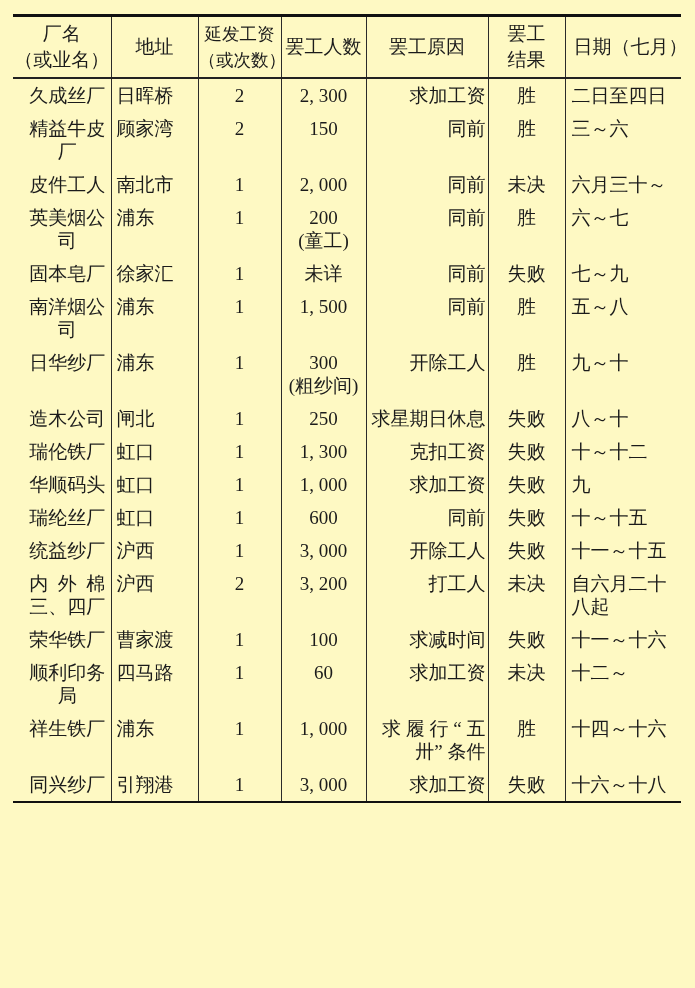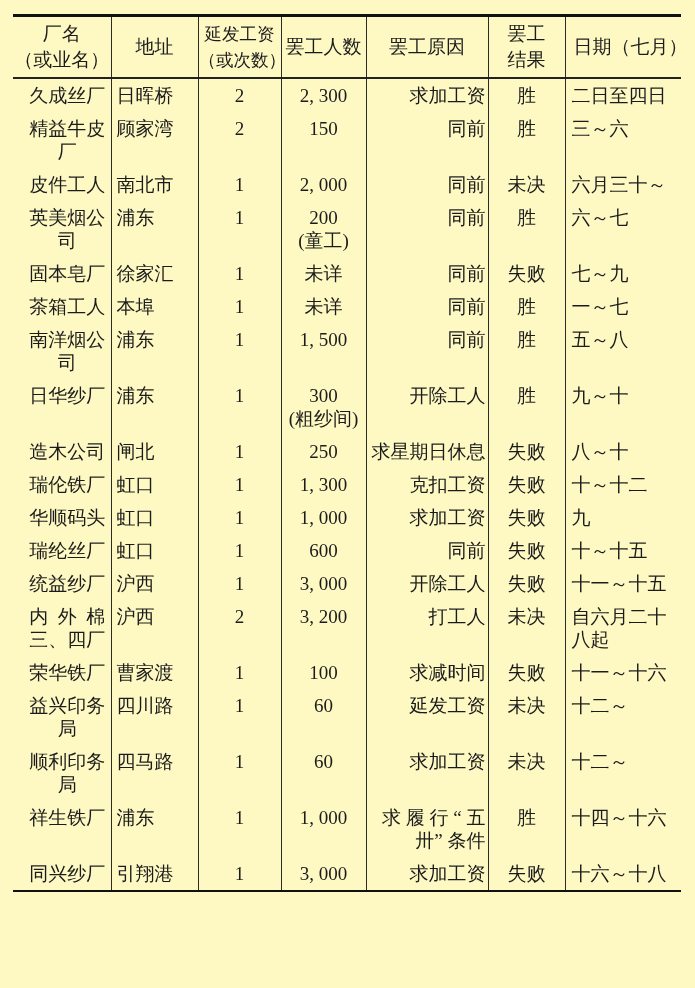--- a/index.html
+++ b/index.html
@@ -130,29 +130,20 @@
         <tr>
           <td class="c0">固本皂厂</td>
           <td class="c1">徐家汇</td>
           <td class="c2">1</td>
           <td class="c3">未详</td>
           <td class="c4">同前</td>
           <td class="c5">失败</td>
           <td class="c6">七～九</td>
         </tr>
         <tr>
-          <td class="c0">茶箱工人</td>
-          <td class="c1">本埠</td>
-          <td class="c2">1</td>
-          <td class="c3">未详</td>
-          <td class="c4">同前</td>
-          <td class="c5">胜</td>
-          <td class="c6">一～七</td>
-        </tr>
-        <tr>
           <td class="c0">南洋烟公
 司</td>
           <td class="c1">浦东</td>
           <td class="c2">1</td>
           <td class="c3">1, 500</td>
           <td class="c4">同前</td>
           <td class="c5">胜</td>
           <td class="c6">五～八</td>
         </tr>
         <tr>
@@ -224,30 +215,20 @@
         <tr>
           <td class="c0">荣华铁厂</td>
           <td class="c1">曹家渡</td>
           <td class="c2">1</td>
           <td class="c3">100</td>
           <td class="c4">求减时间</td>
           <td class="c5">失败</td>
           <td class="c6">十一～十六</td>
         </tr>
         <tr>
-          <td class="c0">益兴印务
-局</td>
-          <td class="c1">四川路</td>
-          <td class="c2">1</td>
-          <td class="c3">60</td>
-          <td class="c4">延发工资</td>
-          <td class="c5">未决</td>
-          <td class="c6">十二～</td>
-        </tr>
-        <tr>
           <td class="c0">顺利印务
 局</td>
           <td class="c1">四马路</td>
           <td class="c2">1</td>
           <td class="c3">60</td>
           <td class="c4">求加工资</td>
           <td class="c5">未决</td>
           <td class="c6">十二～</td>
         </tr>
         <tr>

